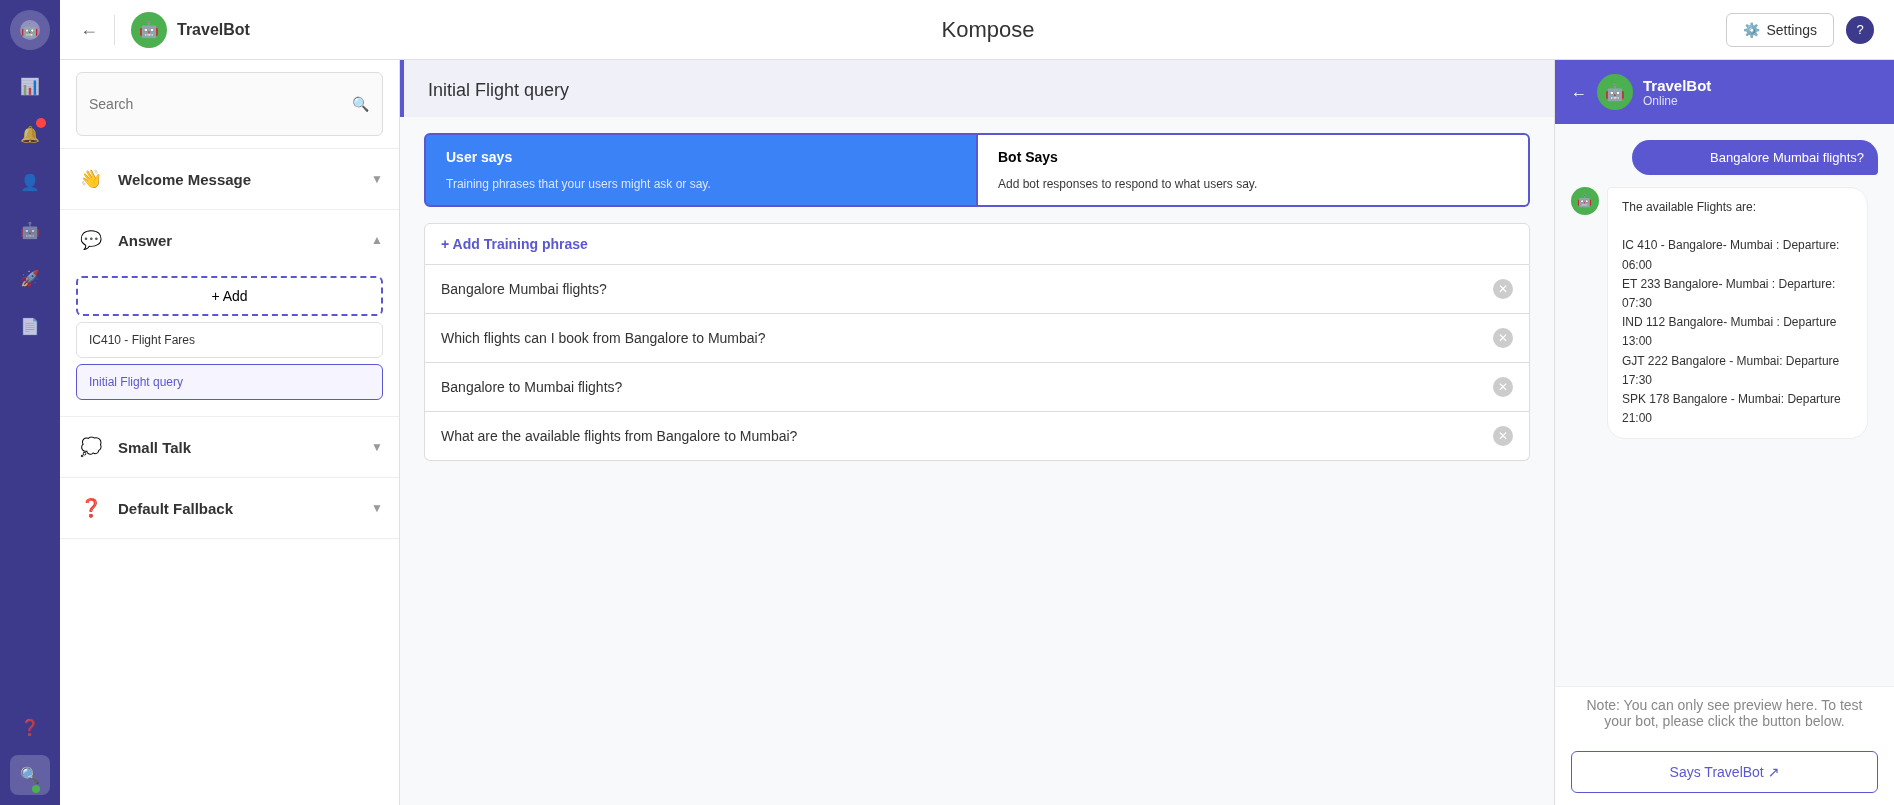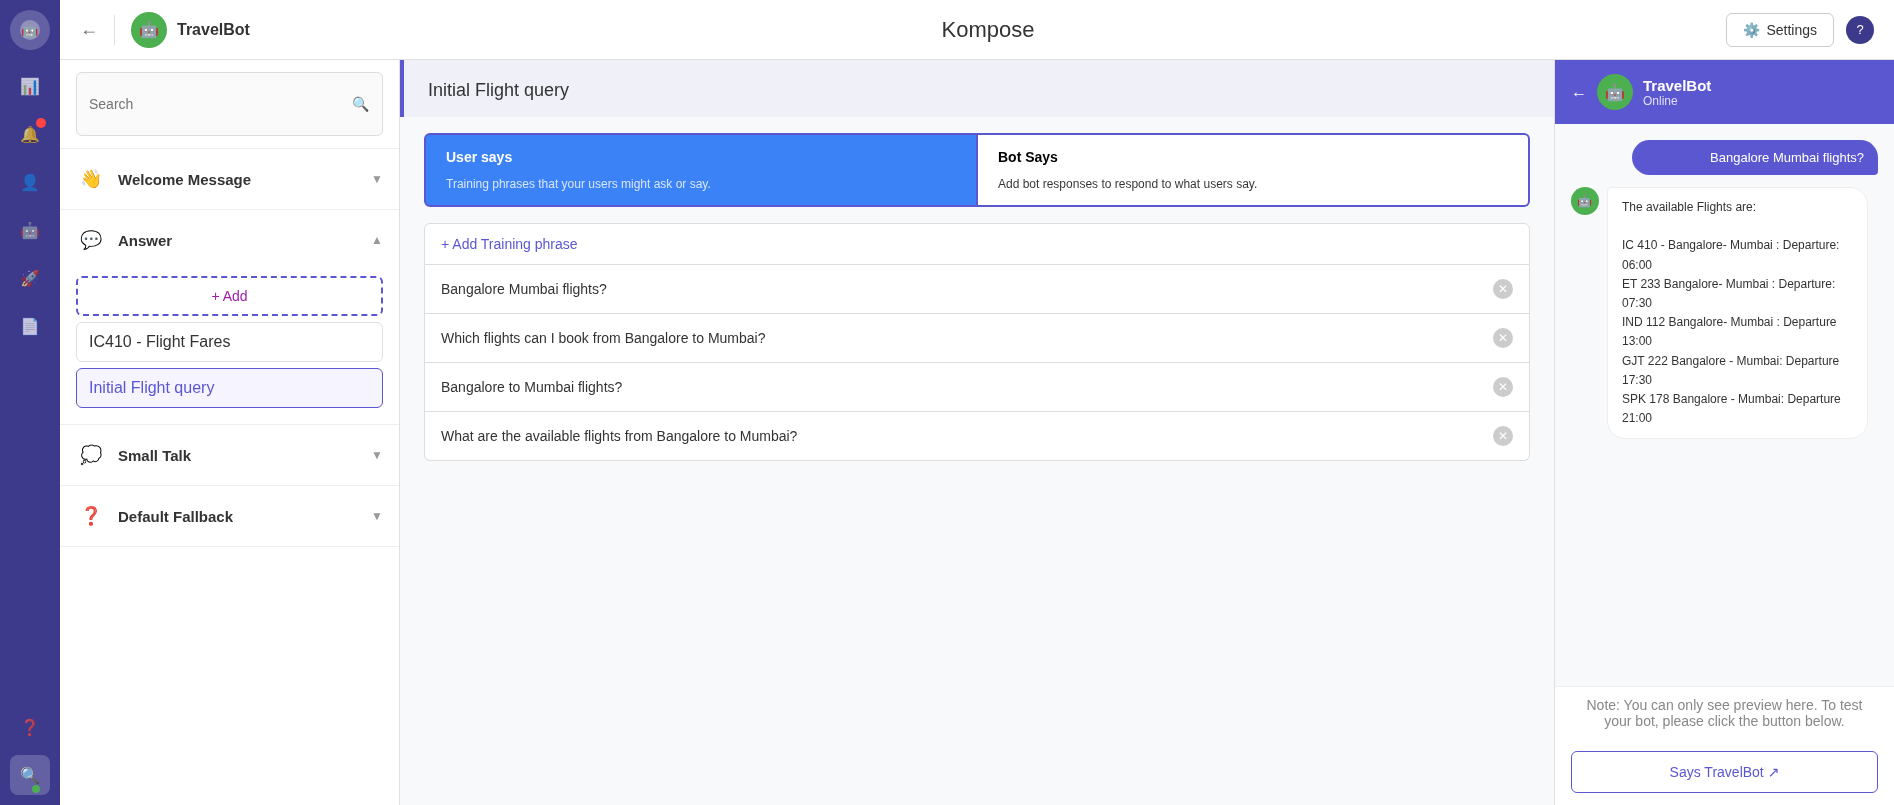--- a/index.html
+++ b/index.html
@@ -144,28 +144,28 @@
 
     .sidebar-sub {
       padding: 6px 16px 10px;
     }
     .sidebar-sub-text {
       font-size: 12px; color: #888; padding: 0 8px 8px;
     }
     .add-btn {
       display: flex; align-items: flex-start; justify-content: center;
       padding: 10px; border: 2px dashed #5b57d1; border-radius: 6px;
-      color: #a21caf; font-size: 14px; cursor: pointer; gap: 4px; font-weight: 500;
+      color: #000000; font-size: 14px; cursor: pointer; gap: 4px; font-weight: 500;
       background: white; width: 100%; margin-bottom: 6px;
     }
     .sidebar-item-btn {
       display: block; width: 100%;
       text-align: left; padding: 10px 12px;
       border: 1px solid #e0e0e0; border-radius: 6px;
-      background: white; cursor: pointer; font-size: 16px; color: #333;
+      background: white; cursor: pointer; font-size: 12px; color: #333;
       margin-bottom: 6px;
     }
     .sidebar-item-btn.active {
       border-color: #5b57d1; color: #5b57d1; font-weight: 500;
       background: #f5f4ff;
     }
 
     
     .content-area {
       flex: 1; overflow-y: auto; background: #f8f9fa; padding: 0;
@@ -195,20 +195,21 @@
 
     .training-section {
       margin: 16px 24px;
     }
     .add-phrase-btn {
       display: flex; align-items: center; gap: 6px;
       color: #5b57d1; font-size: 14px; cursor: pointer;
       padding: 12px 16px;
       border: 1px solid #ddd; border-radius: 6px 6px 0 0;
       background: white;
+      font-weight: bold;
     }
     .phrase-item {
       display: flex; align-items: center;
       padding: 14px 16px;
       background: white;
       border: 1px solid #ddd; border-top: none;
       font-size: 14px; color: #333;
     }
     .phrase-item:last-child { border-radius: 0 0 6px 6px; }
     .phrase-text { flex: 1; }

